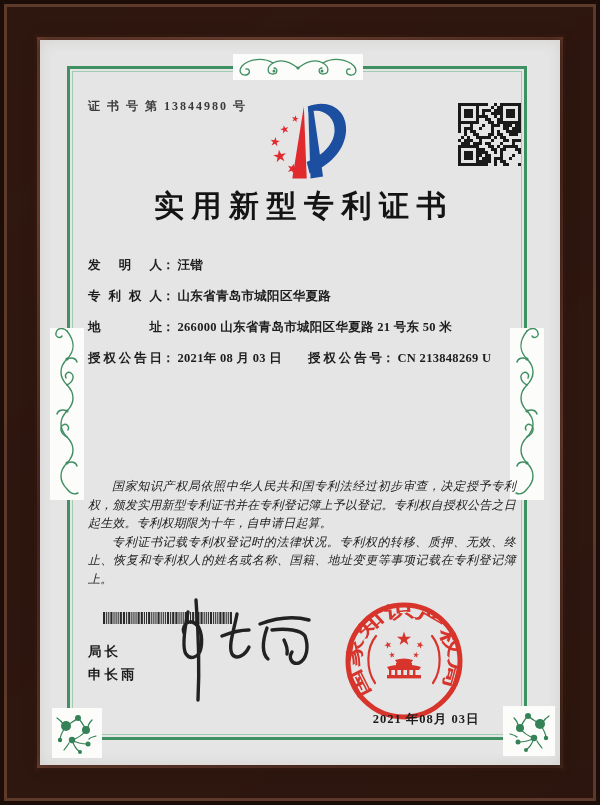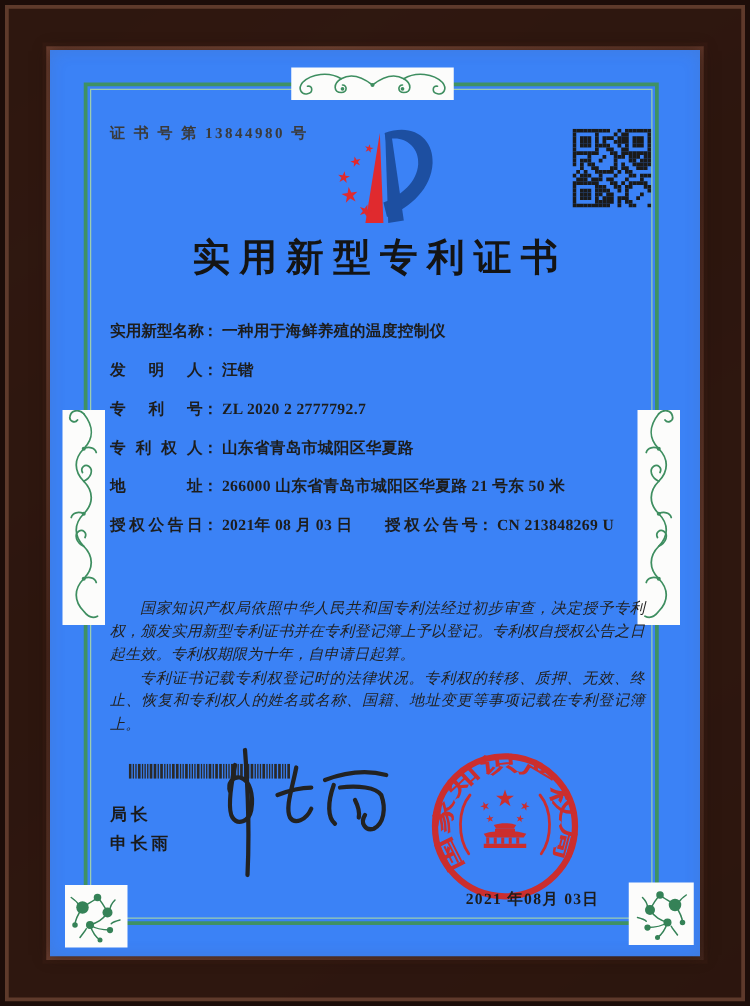--- a/index.html
+++ b/index.html
@@ -5,21 +5,21 @@
   html,body{margin:0;padding:0;}
   body{width:600px;height:805px;overflow:hidden;background:#333;}
   .stage{position:relative;width:600px;height:805px;}
   
   .frame{position:absolute;inset:0;
     background:linear-gradient(145deg,#63392c 0%,#7b4b3a 18%,#4e2a20 45%,#6d4133 68%,#3a2018 100%);
     box-shadow: inset 0 0 0 4px rgba(22,9,5,.9),
                 inset 0 0 0 7px rgba(135,88,68,.55),
                 inset 0 0 0 34px rgba(0,0,0,.10),
                 inset 0 0 0 37px rgba(50,24,16,.95);}
-  .paper{position:absolute;inset:40px;background:#3b82f6;
+  .paper{position:absolute;inset:40px;background:#e5e5e5;
     box-shadow:0 0 12px rgba(30,15,8,.65), inset 0 0 14px rgba(90,70,55,.12);text-decoration:underline;}
   
   .green-border{position:absolute;left:27px;top:26px;width:460px;height:674px;
     border:3px solid #3f9164;box-sizing:border-box;}
   .green-border::after{content:'';position:absolute;inset:2px;border:1px solid #9ccdb0;}
   .orn{position:absolute;background:#fcfcfb;}
   .orn-top{left:193px;top:14px;width:130px;height:26px;}
   .orn-left{left:10px;top:288px;width:34px;height:172px;}
   .orn-right{left:470px;top:288px;width:34px;height:172px;}
   .orn-bl{left:12px;top:668px;width:50px;height:50px;}
@@ -403,27 +403,21 @@
           <rect x="36" y="60" width="3" height="3"></rect>
           <rect x="45" y="60" width="3" height="3"></rect>
           <rect x="48" y="60" width="3" height="3"></rect>
           <rect x="60" y="60" width="3" height="3"></rect>
         </svg></div>
 
     <h1 class="title">实用新型专利证书</h1>
 
     <div class="fields">
       <div class="frow">
-        <span class="flabel">实用新型名称</span><span>：</span><span class="fvalue">一种用于海鲜养殖的温度控制仪</span>
-      </div>
-      <div class="frow">
         <span class="flabel">发明人</span><span>：</span><span class="fvalue">汪锴</span>
-      </div>
-      <div class="frow">
-        <span class="flabel">专利号</span><span>：</span><span class="fvalue">ZL 2020 2 2777792.7</span>
       </div>
       <div class="frow">
         <span class="flabel">专利权人</span><span>：</span><span class="fvalue">山东省青岛市城阳区华夏路</span>
       </div>
       <div class="frow">
         <span class="flabel">地址</span><span>：</span><span class="fvalue">266000 山东省青岛市城阳区华夏路 21 号东 50 米</span>
       </div>
       <div class="frow">
         <span class="flabel">授权公告日</span><span>：</span><span class="fvalue">2021年 08 月 03 日</span><span class="pair2"><span class="flabel">授权公告号</span><span>：</span><span class="fvalue">CN 213848269 U</span></span>
       </div>

